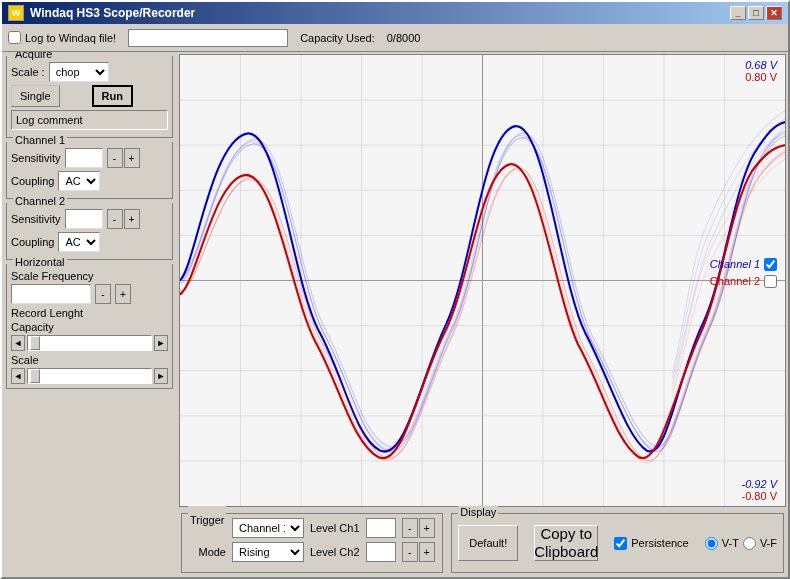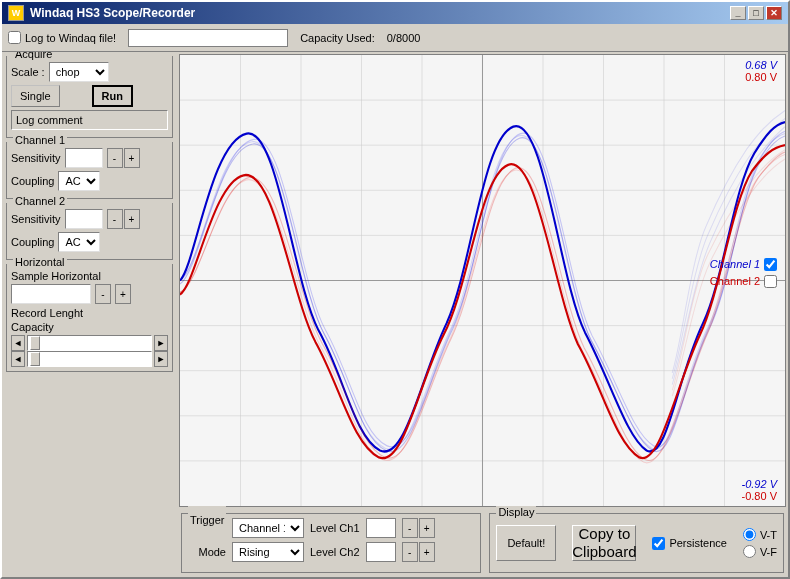--- a/index.html
+++ b/index.html
@@ -384,21 +384,20 @@
       width: 30px;
       height: 20px;
       background: white;
       border: 1px solid #808080;
       font-size: 11px;
       padding: 0 2px;
     }
 
     .radio-group {
       display: flex;
-      flex-direction: column;
       gap: 4px;
       justify-content: center;
     }
 
     .radio-row {
       display: flex;
       align-items: center;
       gap: 4px;
       font-size: 11px;
     }
@@ -523,39 +522,42 @@
           <select>
             <option>AC</option>
             <option>DC</option>
           </select>
         </div>
       </div>
 
       <div class="group-box">
         <span class="group-label">Horizontal</span>
         <div style="margin-bottom:2px">
-          <label>Sample Horizontal</label>
+          <label>Scale Frequency</label>
         </div>
         <div class="row">
           <input type="text" class="input-field" style="width: 80px;">
           <div class="pm-btn">-</div>
           <div class="pm-btn">+</div>
         </div>
         <div style="margin-bottom:2px">
           <label>Record Lenght</label>
         </div>
         <div style="margin-bottom:2px">
           <label>Capacity</label>
         </div>
         <div class="slider-container">
           <div class="slider-arrow">◄</div>
           <div class="slider-track">
             <div class="slider-thumb"></div>
           </div>
           <div class="slider-arrow">►</div>
+        </div>
+        <div style="margin-top:3px; margin-bottom:2px">
+          <label>Scale</label>
         </div>
         <div class="slider-container">
           <div class="slider-arrow">◄</div>
           <div class="slider-track">
             <div class="slider-thumb"></div>
           </div>
           <div class="slider-arrow">►</div>
         </div>
       </div>
 

